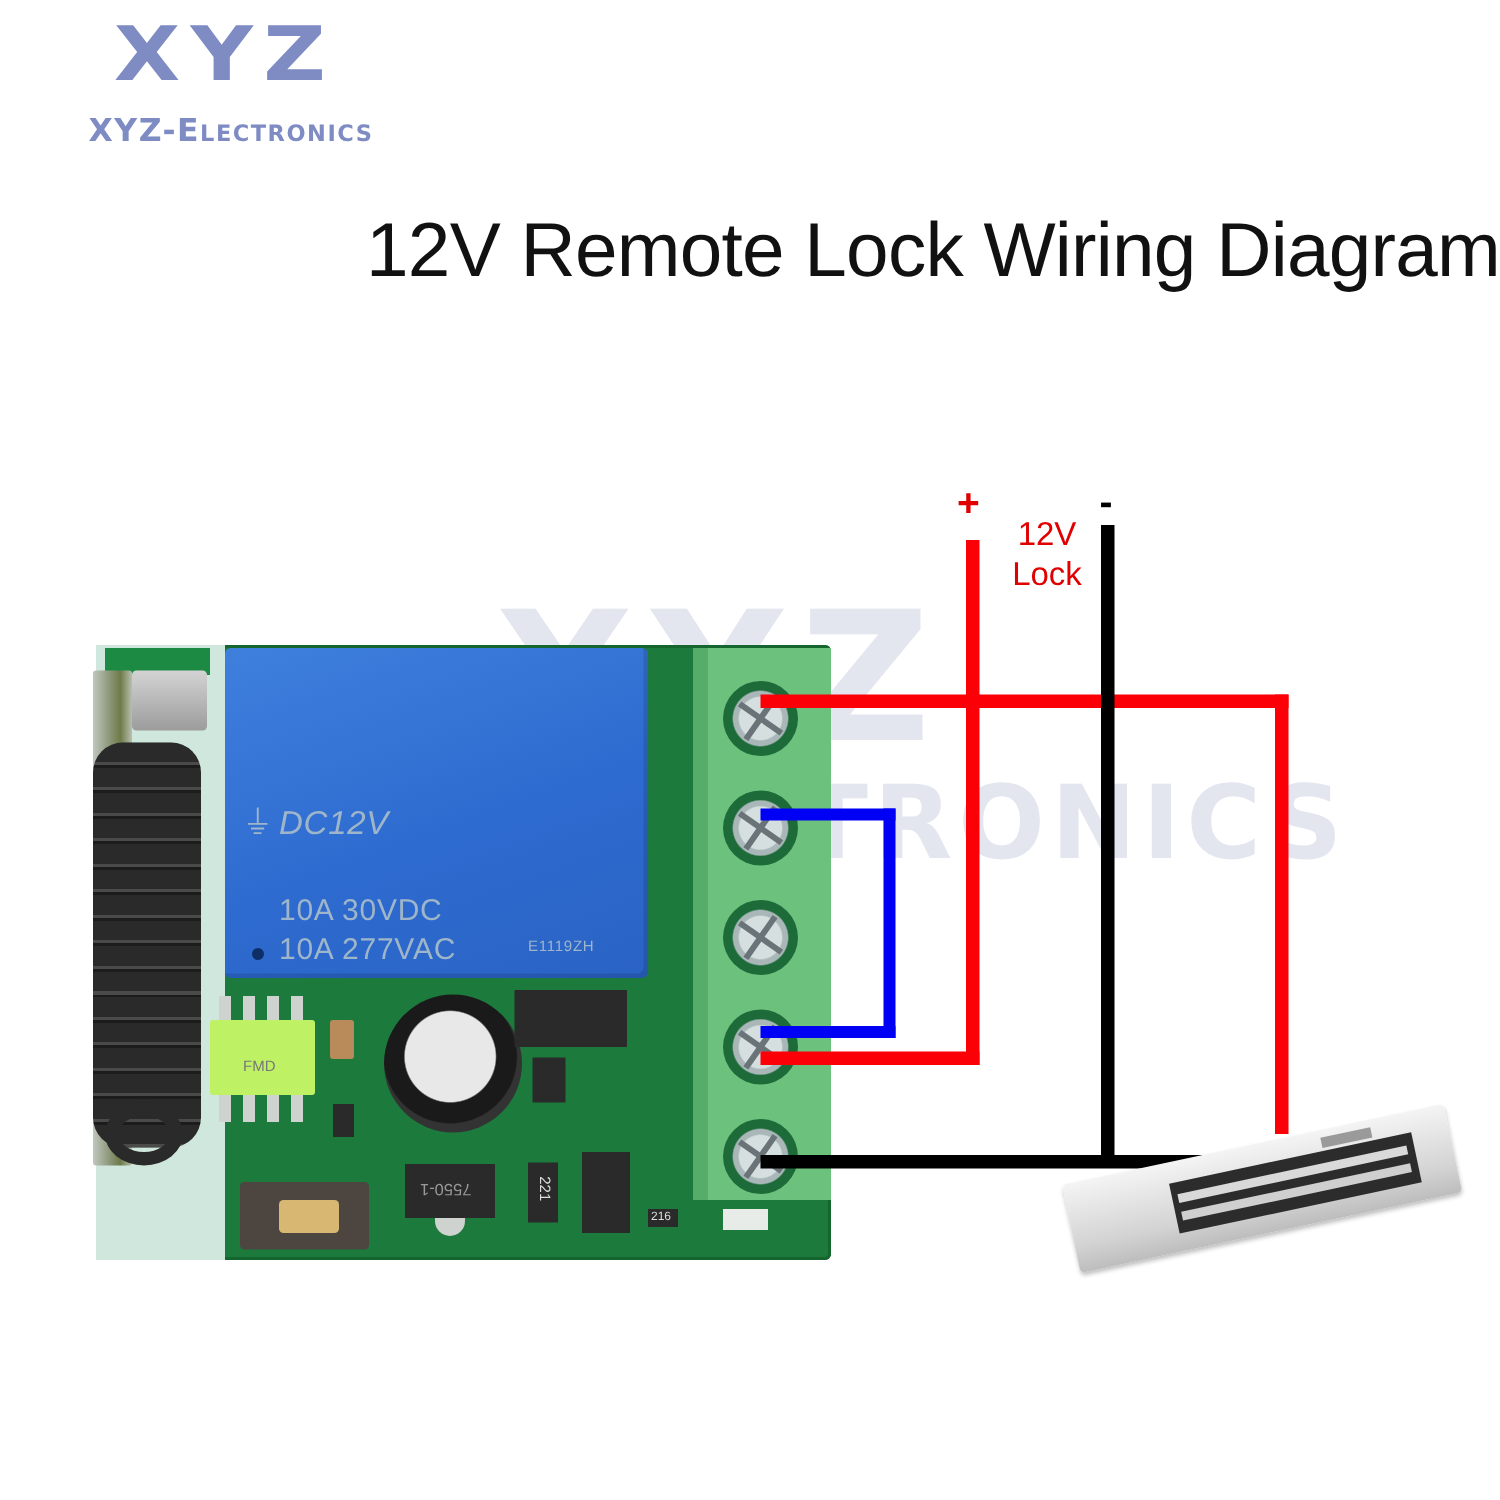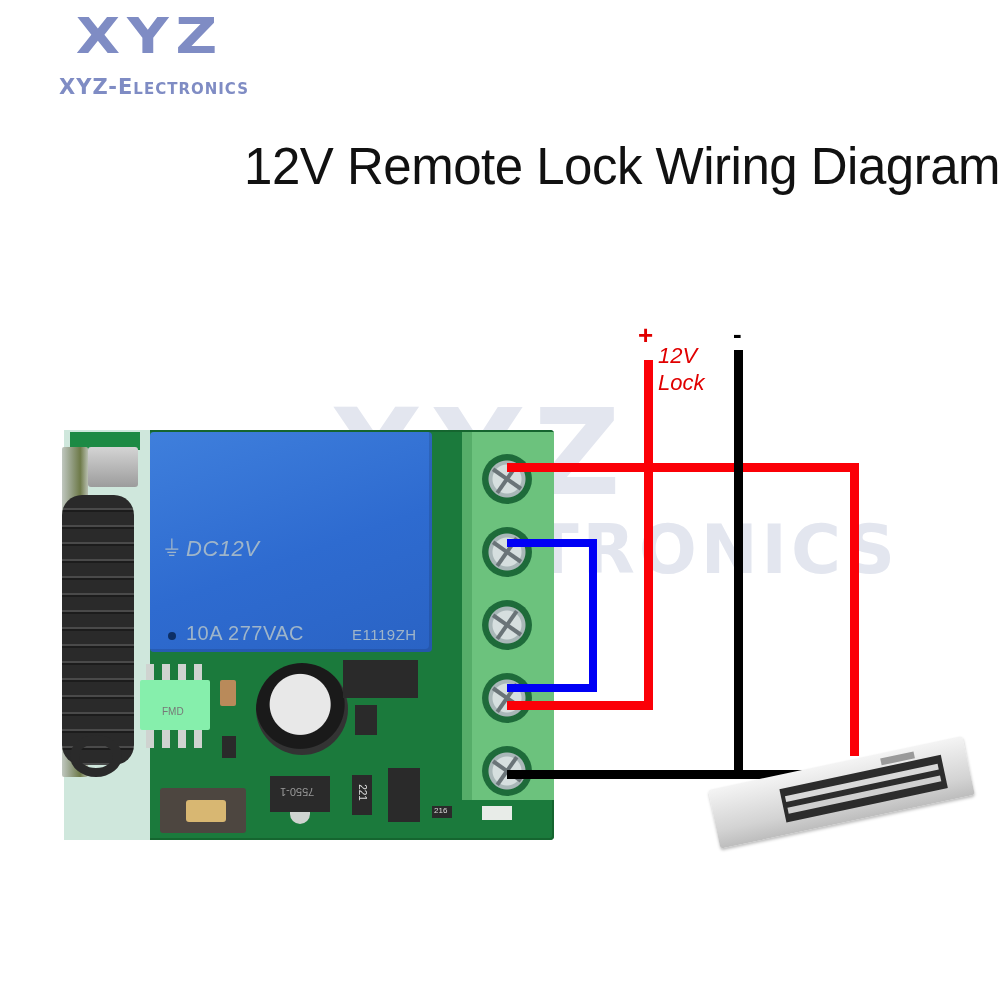--- a/index.html
+++ b/index.html
@@ -16,39 +16,39 @@
   .pcb{left:64px;top:430px;width:490px;height:410px;background:#1b7a3c;border-radius:4px;box-shadow:inset 0 0 0 2px #15652f;}
   .pcb-edge{left:64px;top:430px;width:86px;height:410px;background:#cfe7dc;}
   .pcb-stripe{left:70px;top:432px;width:70px;height:18px;background:#1d8a44;}
   .antenna-bracket{left:62px;top:447px;width:26px;height:330px;background:linear-gradient(90deg,#c0c7bf,#8f9a7d 40%,#6e7a48 70%,#b8bfb0);border-radius:2px;}
   .module-can{left:88px;top:447px;width:50px;height:40px;background:linear-gradient(180deg,#d4d4d4,#9c9c9c);border-radius:3px;}
   .antenna{left:62px;top:495px;width:72px;height:270px;border-radius:20px;background:repeating-linear-gradient(180deg,#2a2a2a 0 13px,#4a4a4a 13px 15px,#1c1c1c 15px 17px);}
   .antenna-loop{left:70px;top:735px;width:52px;height:42px;border:9px solid #2a2a2a;border-radius:50%;box-sizing:border-box;}
   .relay{left:150px;top:432px;width:282px;height:220px;background:linear-gradient(160deg,#3f7fdc,#2e6bd0 55%,#2a63c4);border-radius:4px;box-shadow:inset -3px -3px 0 rgba(0,0,0,.12);}
   .relay-text{position:absolute;left:0;width:282px;color:#9fb5c9;font-family:"Liberation Sans",sans-serif;font-size:20px;letter-spacing:0.5px;}
   .relay-dot{position:absolute;left:18px;top:200px;width:8px;height:8px;border-radius:50%;background:#0d2f66;}
-  .chip{background:#86efac;border-radius:2px;}
+  .chip{background:#bef264;border-radius:2px;}
   .cap{left:256px;top:663px;width:92px;height:92px;border-radius:50%;background:radial-gradient(circle at 48% 45%,#e8e8e8 0 30px,#1a1a1a 31px 44px,#333 45px);}
   .button-base{left:160px;top:788px;width:86px;height:45px;background:#4d4640;border-radius:3px;}
   .button-cap{left:186px;top:800px;width:40px;height:22px;background:#d8b772;border-radius:3px;}
   .smd{background:#2a2a2a;}
   .pad{background:#cfd3d0;}
   
   .term{left:462px;top:432px;width:92px;height:368px;background:#6cc27d;border-left:10px solid #56ad69;box-sizing:border-box;}
   .screw{position:absolute;left:10px;width:50px;height:50px;border-radius:50%;background:radial-gradient(circle,#d6dfdf 0 14px,#a9b7b8 15px 18px,#1e6b3a 19px 25px);}
   .screw::before{content:"";position:absolute;left:23px;top:8px;width:4px;height:34px;background:#6a7478;transform:rotate(35deg);}
   .screw::after{content:"";position:absolute;left:8px;top:23px;width:34px;height:4px;background:#6a7478;transform:rotate(35deg);}
   
   .w{position:absolute;}
   .red{background:#fb0007;}
   .blue{background:#0000f5;}
   .black{background:#000;}
   .plus{left:638px;top:320px;color:#e00000;font-size:26px;font-weight:bold;line-height:30px;}
   .minus{left:733px;top:322px;color:#000;font-size:26px;font-weight:bold;line-height:24px;}
-  .input-label{left:658px;top:342px;width:80px;color:#e00000;font-size:22px;line-height:27px;font-style:italic;}
+  .input-label{left:658px;top:342px;width:80px;text-align:center;color:#e00000;font-size:22px;line-height:27px;}
   
   .maglock{left:708px;top:790px;width:260px;height:60px;transform:rotate(-12deg);transform-origin:left top;background:linear-gradient(180deg,#f4f4f4,#d3d3d3 70%,#bdbdbd);border-radius:3px;box-shadow:0 2px 3px rgba(0,0,0,.25);}
   .maglock-core{position:absolute;left:70px;top:14px;width:165px;height:34px;background:#2c2c2c;}
   .maglock-bar{position:absolute;left:74px;top:22px;width:156px;height:6px;background:#d9d9d9;}
   .maglock-bar2{position:absolute;left:74px;top:34px;width:156px;height:6px;background:#cfcfcf;}
   .maglock-label{position:absolute;left:175px;top:5px;width:34px;height:7px;background:#9a9a9a;}
 </style>
 </head>
 <body>
 
@@ -64,22 +64,23 @@
 <div class="abs pcb-edge"></div>
 <div class="abs pcb-stripe"></div>
 <div class="abs antenna-bracket"></div>
 <div class="abs module-can"></div>
 <div class="abs antenna"></div>
 <div class="abs antenna-loop"></div>
 
 <div class="abs relay">
   <div class="relay-text" style="top:104px;left:36px;width:200px;font-size:22px;font-style:italic;">DC12V</div>
   <div class="relay-text" style="top:104px;left:14px;width:20px;font-size:22px;">⏚</div>
+  <div class="relay-text" style="top:164px;left:36px;width:240px;">10A 30VDC</div>
   <div class="relay-text" style="top:190px;left:36px;width:170px;">10A 277VAC</div>
-  <div class="relay-text" style="top:194px;left:202px;width:78px;font-size:15px;">E1119ZH</div>
+  <div class="relay-text" style="top:194px;left:202px;width:78px;font-size:10px;">E1119ZH</div>
   <div class="relay-dot"></div>
 </div>
 
 <div class="abs chip" style="left:140px;top:680px;width:70px;height:50px;">
   <span style="position:absolute;left:22px;top:26px;color:#777;font-size:10px;">FMD</span>
 </div>
 <div class="abs pad" style="left:146px;top:664px;width:8px;height:16px;"></div>
 <div class="abs pad" style="left:162px;top:664px;width:8px;height:16px;"></div>
 <div class="abs pad" style="left:178px;top:664px;width:8px;height:16px;"></div>
 <div class="abs pad" style="left:194px;top:664px;width:8px;height:16px;"></div>

